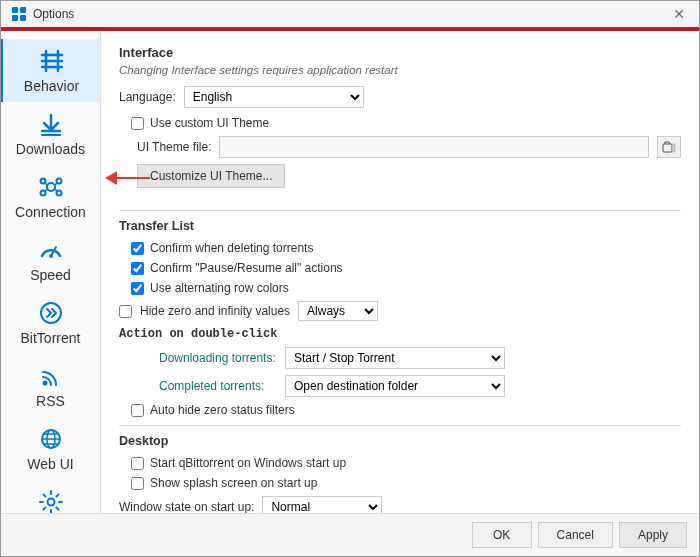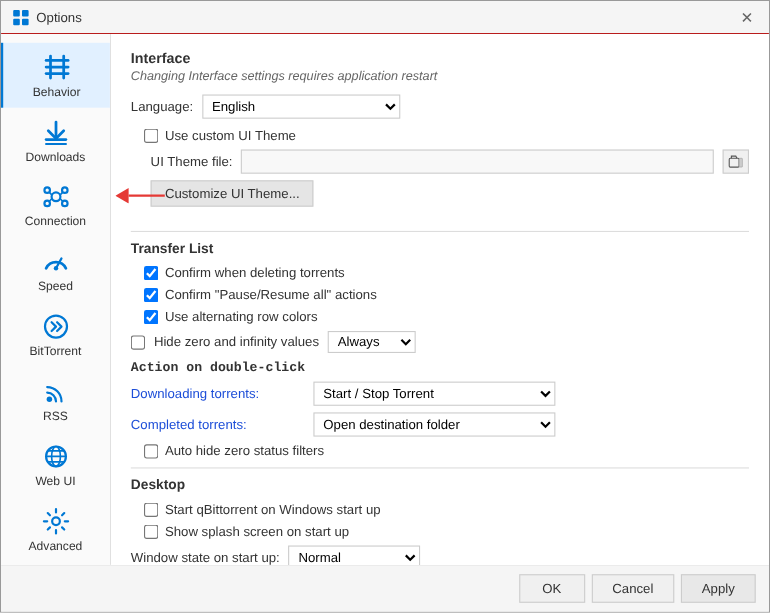--- a/index.html
+++ b/index.html
@@ -18,21 +18,21 @@
       width: 700px;
       height: 557px;
       background: #ffffff;
       border: 1px solid #999;
       box-shadow: 2px 2px 8px rgba(0,0,0,0.3);
       display: flex;
       flex-direction: column;
     }
     .title-bar {
       background: #f5f5f5;
-      border-bottom: 1px solid #b91c1c;
+      border-bottom: 4px solid #b91c1c;
       padding: 6px 10px;
       display: flex;
       align-items: center;
       gap: 6px;
       height: 30px;
     }
     .title-bar-icon {
       width: 16px;
       height: 16px;
       color: #0078d4;
@@ -80,21 +80,21 @@
     .sidebar-icon {
       width: 28px;
       height: 28px;
       color: #0078d4;
       display: flex;
       align-items: center;
       justify-content: center;
     }
     .sidebar-label {
       text-align: center;
-      font-size: 11px;
+      font-size: 14px;
       color: #333;
     }
     .main {
       flex: 1;
       padding: 14px 18px;
       overflow-y: auto;
       background: #fff;
     }
     .section-title {
       font-size: 13px;
@@ -196,21 +196,22 @@
     .action-grid {
       display: grid;
       grid-template-columns: 160px 1fr;
       gap: 6px;
       align-items: center;
       margin-bottom: 6px;
       margin-left: 0;
     }
     .action-label {
       font-size: 12px;
-      color: #1d4ed8;
+      color: #0f766e;
+      margin-left: 40px;
     }
     .action-select {
       width: 220px;
     }
     .bottom-bar {
       display: flex;
       justify-content: flex-end;
       align-items: center;
       padding: 8px 12px;
       border-top: 1px solid #ddd;

